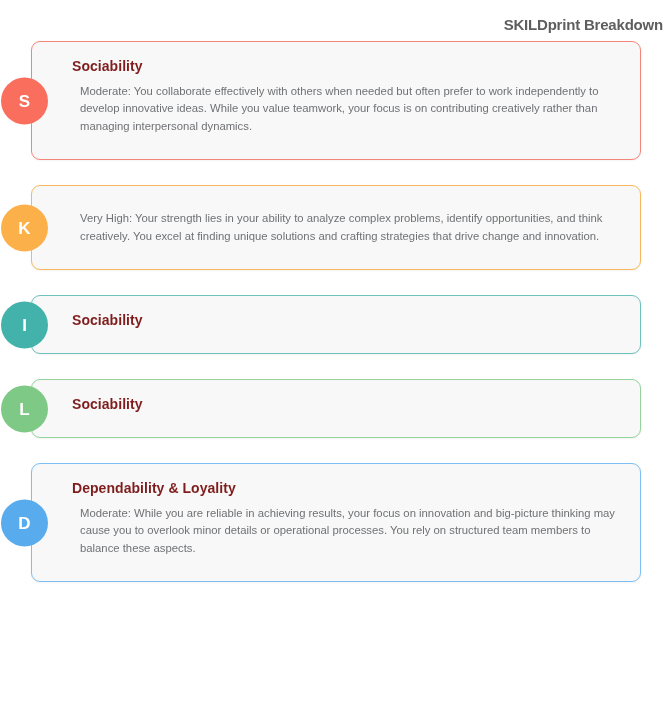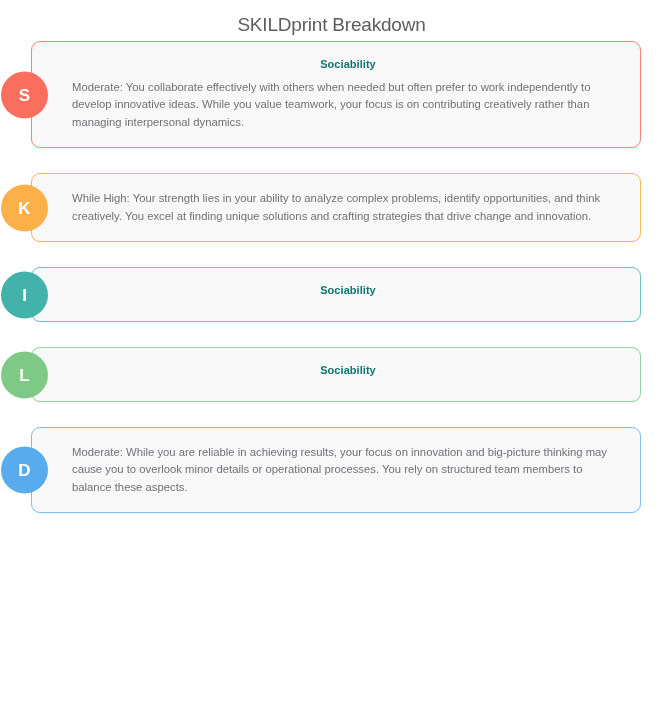--- a/index.html
+++ b/index.html
@@ -9,23 +9,23 @@
   body {
     width: 663px;
     height: 714px;
     background: #ffffff;
     font-family: "Liberation Sans", sans-serif;
     -webkit-font-smoothing: antialiased;
     overflow: hidden;
   }
 
   #page-title {
-    text-align: center;
-    font-size: 19px;
-    font-weight: normal;
+    text-align: right;
+    font-size: 15px;
+    font-weight: bold;
     color: #5e5e5e;
     letter-spacing: -0.2px;
     margin: 0;
     padding-top: 9px;
     height: 32px;
     line-height: 32px;
   }
 
   #cards-list {
     padding: 0;
@@ -61,55 +61,56 @@
     font-weight: bold;
     display: flex;
     align-items: center;
     justify-content: center;
     line-height: 1;
     z-index: 2;
   }
 
   .trait-heading {
     margin: 0 0 9px 0;
-    text-align: center;
-    font-size: 11px;
+    text-align: left;
+    font-size: 14px;
     font-weight: bold;
-    color: #0f766e;
+    color: #7f1d1d;
     letter-spacing: 0.05px;
   }
 
   .trait-body {
-    margin: 0;
+    margin: 8px;
     font-size: 11.3px;
     line-height: 17.4px;
     color: #6f7174;
     text-align: left;
   }
 </style>
 </head>
 <body>
 
 <h1 id="page-title">SKILDprint Breakdown</h1>
 
 <div id="cards-list">
     <div class="trait-card" style="border-color: rgb(245, 133, 122); background: rgb(248, 248, 248);">
       <span class="trait-badge" style="background: rgb(250, 110, 94);">S</span>
       <h2 class="trait-heading">Sociability</h2>
       <p class="trait-body">Moderate: You collaborate effectively with others when needed but often prefer to work independently to develop innovative ideas. While you value teamwork, your focus is on contributing creatively rather than managing interpersonal dynamics.</p>
     </div>
     <div class="trait-card" style="border-color: rgb(247, 183, 92); background: rgb(248, 248, 248);">
       <span class="trait-badge" style="background: rgb(252, 176, 74);">K</span>
-      <p class="trait-body">While High: Your strength lies in your ability to analyze complex problems, identify opportunities, and think creatively. You excel at finding unique solutions and crafting strategies that drive change and innovation.</p>
+      <p class="trait-body">Very High: Your strength lies in your ability to analyze complex problems, identify opportunities, and think creatively. You excel at finding unique solutions and crafting strategies that drive change and innovation.</p>
     </div>
     <div class="trait-card" style="border-color: rgb(108, 195, 189); background: rgb(248, 248, 248);">
       <span class="trait-badge" style="background: rgb(67, 178, 171);">I</span>
       <h2 class="trait-heading">Sociability</h2>
     </div>
     <div class="trait-card" style="border-color: rgb(149, 211, 156); background: rgb(248, 248, 248);">
       <span class="trait-badge" style="background: rgb(127, 201, 135);">L</span>
       <h2 class="trait-heading">Sociability</h2>
     </div>
     <div class="trait-card" style="border-color: rgb(125, 191, 242); background: rgb(248, 248, 248);">
       <span class="trait-badge" style="background: rgb(88, 172, 237);">D</span>
+      <h2 class="trait-heading">Dependability &amp; Loyality</h2>
       <p class="trait-body">Moderate: While you are reliable in achieving results, your focus on innovation and big-picture thinking may cause you to overlook minor details or operational processes. You rely on structured team members to balance these aspects.</p>
     </div>
   </div>
 
 </body></html>

